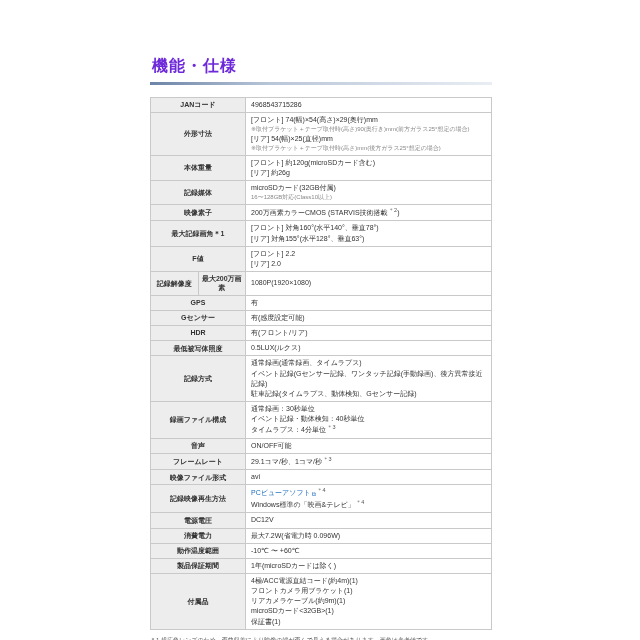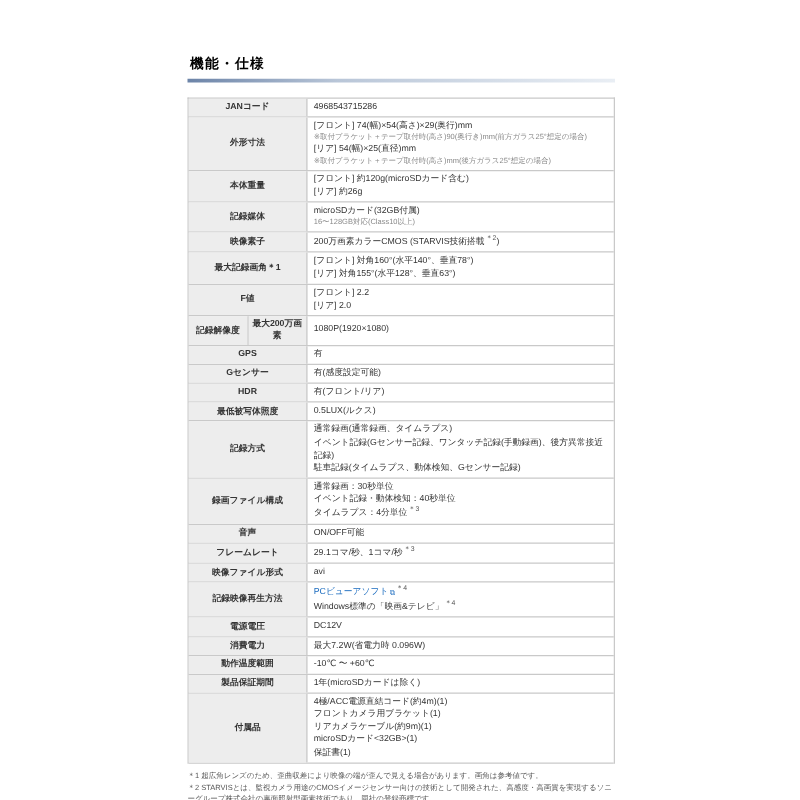--- a/index.html
+++ b/index.html
@@ -3,22 +3,22 @@
 <meta charset="utf-8">
 <style>
   html,body{margin:0;padding:0;}
   body{
     width:640px;height:640px;background:#ffffff;
     font-family:"Liberation Sans","DejaVu Sans",sans-serif;
     color:#333;overflow:hidden;
   }
   .content{width:342px;margin-left:150px;padding-top:40px;}
   .page-title{
-    font-size:11px;font-weight:bold;color:#000000;
-    margin:3px 0 5px 2px;letter-spacing:1px;
+    font-size:16px;font-weight:bold;color:#6d28d9;
+    margin:16px 0 5px 2px;letter-spacing:1px;
   }
   .title-divider{
     height:3px;width:100%;
     background:linear-gradient(to right,#6c84a8 0%,#b9c6d8 35%,#e9eef4 100%);
     margin-bottom:12px;
   }
   .spec-table{
     width:100%;border:1px solid #c9c9c9;border-bottom:none;
     box-sizing:border-box;
   }

